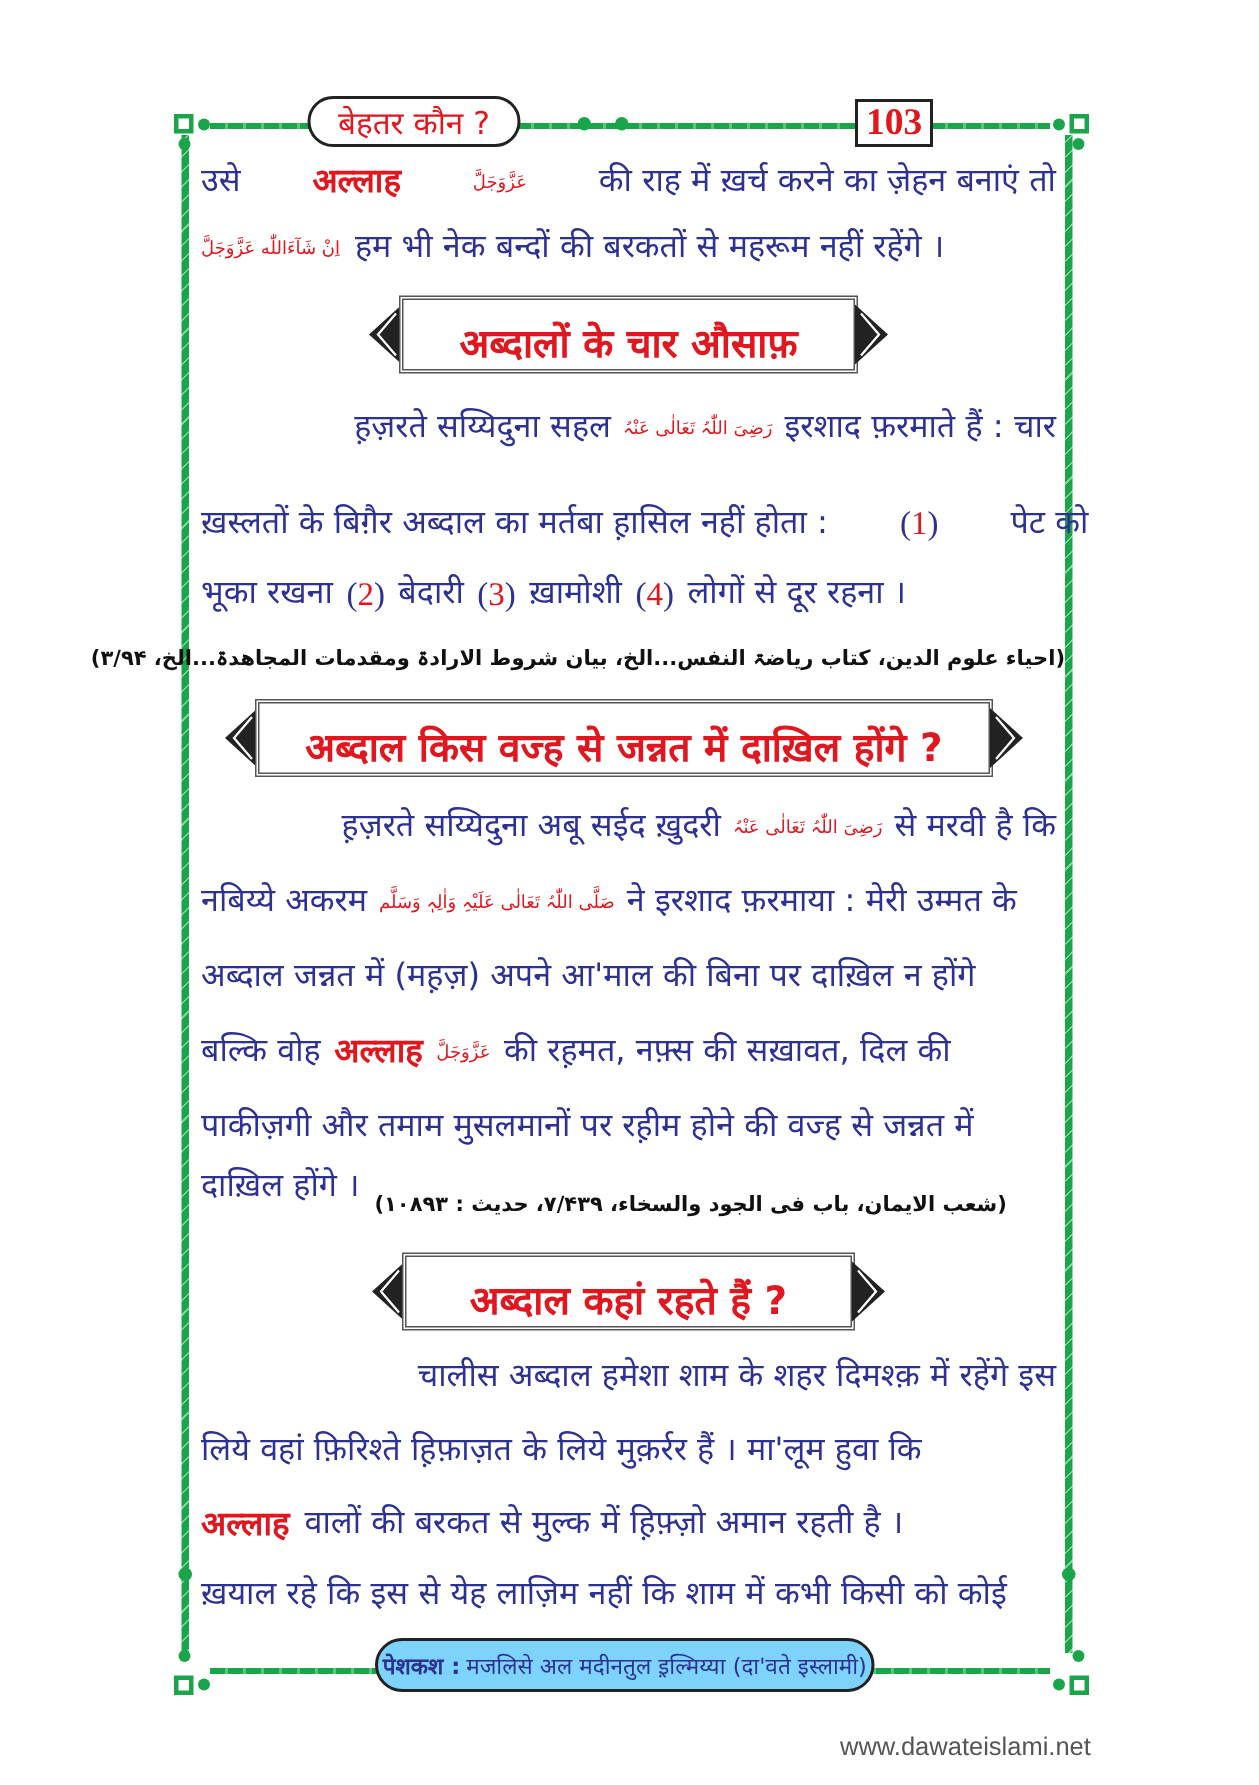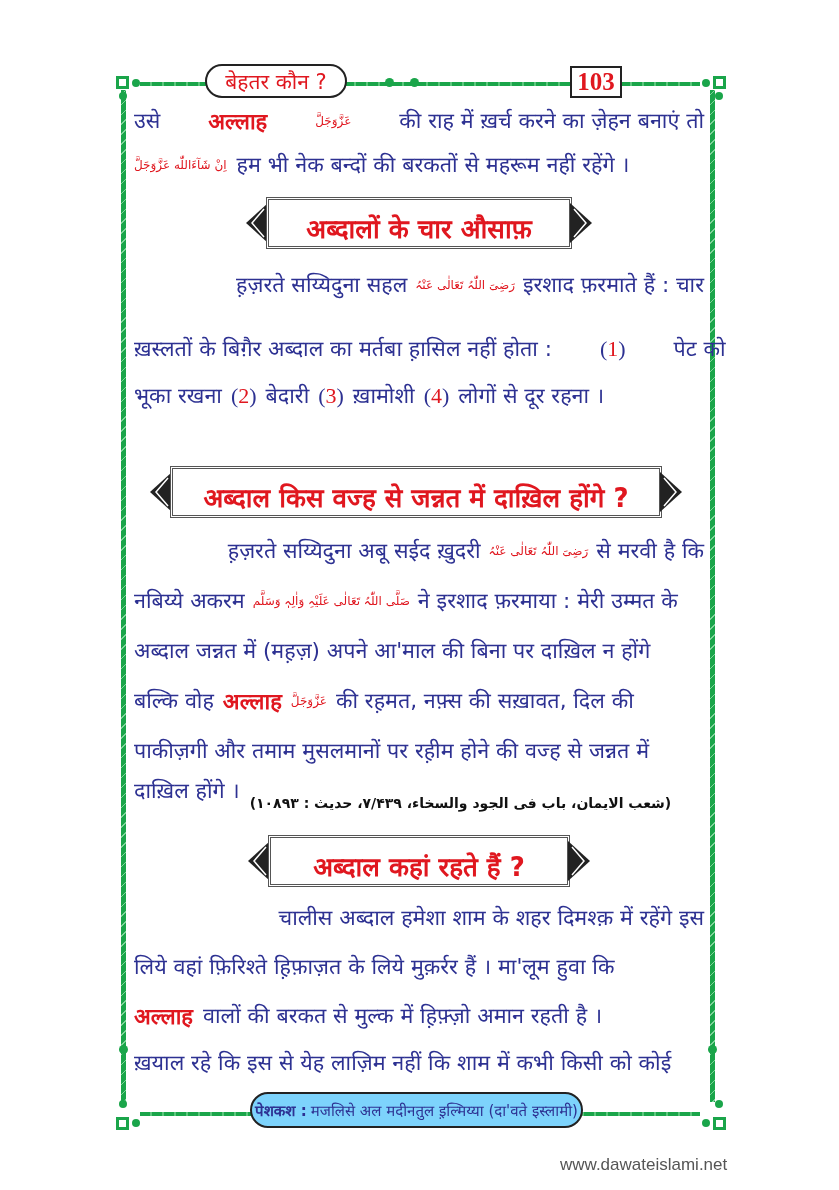--- a/index.html
+++ b/index.html
@@ -141,20 +141,21 @@
   </div>
   <div class="line left" style="top:368px;gap:9px;margin-top:13px;">
     <span>भूका रखना</span>
     <span><span class="paren">(</span><span class="num">2</span><span class="paren">)</span></span>
     <span>बेदारी</span>
     <span><span class="paren">(</span><span class="num">3</span><span class="paren">)</span></span>
     <span>ख़ामोशी</span>
     <span><span class="paren">(</span><span class="num">4</span><span class="paren">)</span></span>
     <span>लोगों से दूर रहना ।</span>
   </div>
+  <div class="ref" style="top:430px;">(احیاء علوم الدین، کتاب ریاضۃ النفس...الخ، بیان شروط الارادۃ ومقدمات المجاھدۃ...الخ، ۳/۹۴)</div>
 
   <div class="banner" style="left:142px;top:466px;width:548px;">
     <div class="cap l">
       <svg viewBox="0 0 30 44">
           <path d="M30 2 L8 22 L30 42 Z" fill="#222"></path>
           <path d="M26 8 L14 22 L26 36" fill="none" stroke="#fff" stroke-width="1.5"></path>
         </svg>
     </div>
     <div class="box">
         <span>अब्दाल किस वज्ह से जन्नत में दाख़िल होंगे ?</span>

